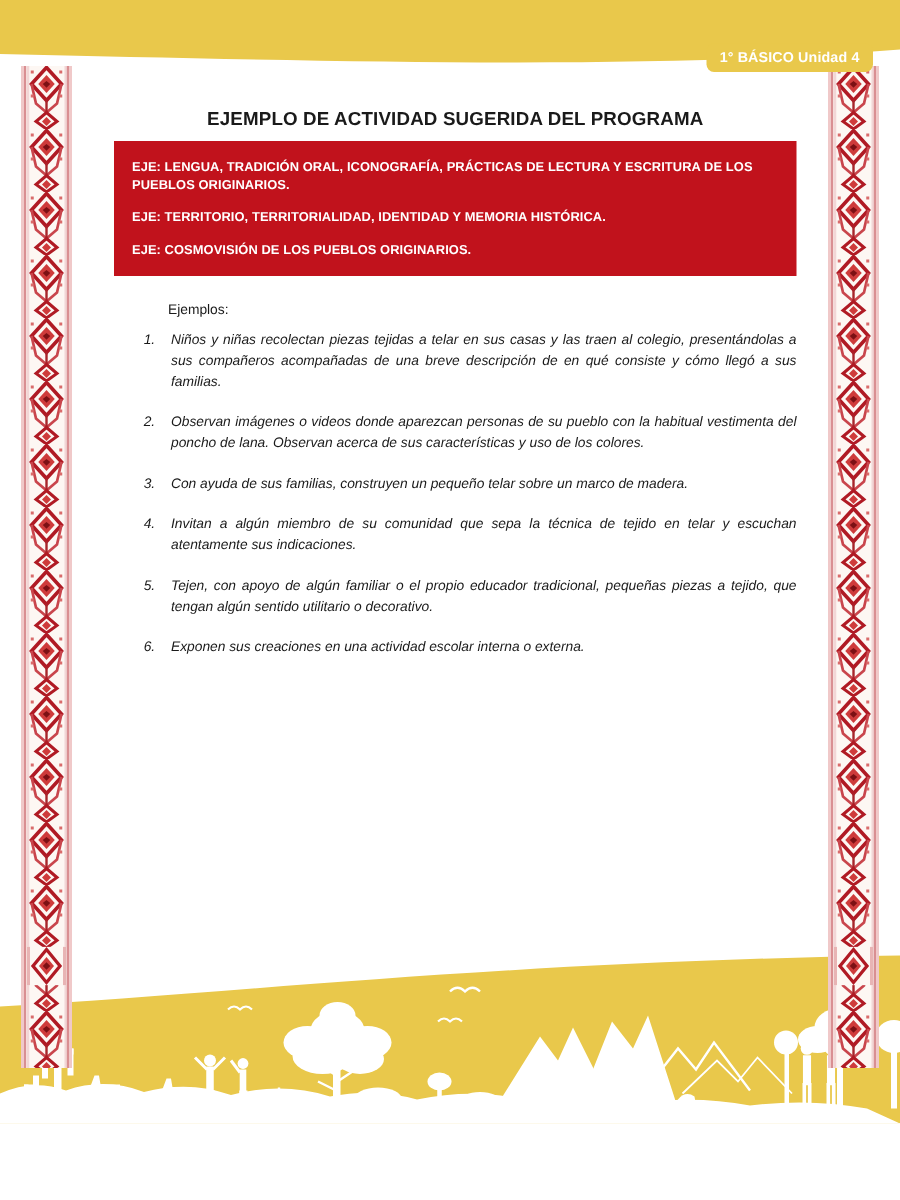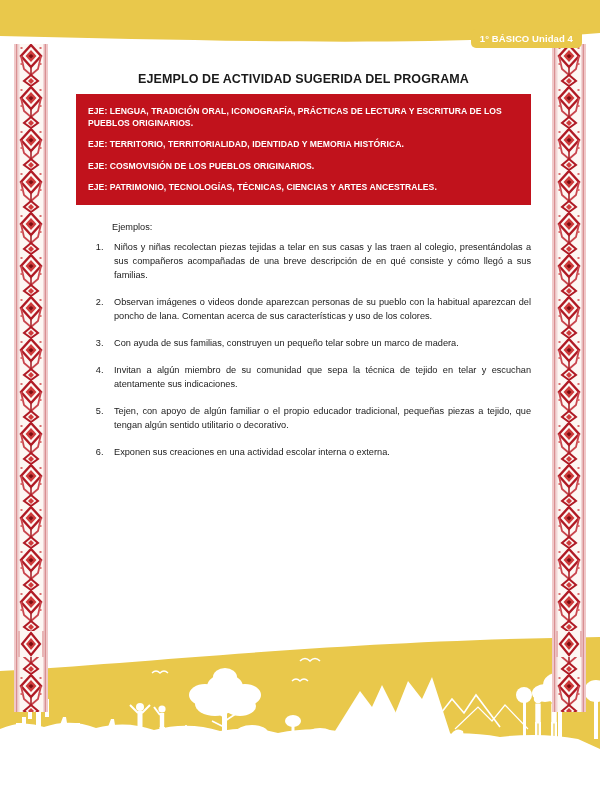--- a/index.html
+++ b/index.html
@@ -117,20 +117,21 @@
     padding: 0 0 0 30px;
     list-style: decimal;
     font-size: 9.2px;
     color: #1a1a1a;
   }
   ol.steps li {
     margin-bottom: 13px;
     padding-left: 8px;
     line-height: 1.52;
     text-align: justify;
+    font-style: italic;
   }
   ol.steps li::marker { font-size: 9.2px; }
   ol.steps li:last-child { margin-bottom: 0; }
 
   
   .bottom-scene {
     position: absolute;
     left: 0;
     bottom: 0;
     width: 600px;
@@ -247,29 +248,28 @@
   </div>
 
   <div class="content">
 
     <div class="doc-title">EJEMPLO DE ACTIVIDAD SUGERIDA DEL PROGRAMA</div>
 
     <div class="eje-box">
       <p class="eje-line">EJE: LENGUA, TRADICIÓN ORAL, ICONOGRAFÍA, PRÁCTICAS DE LECTURA Y ESCRITURA DE LOS PUEBLOS ORIGINARIOS.</p>
       <p class="eje-line">EJE: TERRITORIO, TERRITORIALIDAD, IDENTIDAD Y MEMORIA HISTÓRICA.</p>
       <p class="eje-line">EJE: COSMOVISIÓN DE LOS PUEBLOS ORIGINARIOS.</p>
-      <p class="eje-line">EJE: PATRIMONIO, TECNOLOGÍAS, TÉCNICAS, CIENCIAS Y ARTES ANCESTRALES.</p>
     </div>
 
 
     <div class="ejemplos-label">Ejemplos:</div>
 
     <ol class="steps">
       <li>Niños y niñas recolectan piezas tejidas a telar en sus casas y las traen al colegio, presentándolas a sus compañeros acompañadas de una breve descripción de en qué consiste y cómo llegó a sus familias.</li>
-      <li>Observan imágenes o videos donde aparezcan personas de su pueblo con la habitual aparezcan del poncho de lana. Comentan acerca de sus características y uso de los colores.</li>
+      <li>Observan imágenes o videos donde aparezcan personas de su pueblo con la habitual vestimenta del poncho de lana. Observan acerca de sus características y uso de los colores.</li>
       <li>Con ayuda de sus familias, construyen un pequeño telar sobre un marco de madera.</li>
       <li>Invitan a algún miembro de su comunidad que sepa la técnica de tejido en telar y escuchan atentamente sus indicaciones.</li>
       <li>Tejen, con apoyo de algún familiar o el propio educador tradicional, pequeñas piezas a tejido, que tengan algún sentido utilitario o decorativo.</li>
       <li>Exponen sus creaciones en una actividad escolar interna o externa.</li>
     </ol>
 
   </div>
 
   <div class="bottom-scene">
     <svg width="600" height="120" viewBox="0 0 600 120" xmlns="http://www.w3.org/2000/svg">

